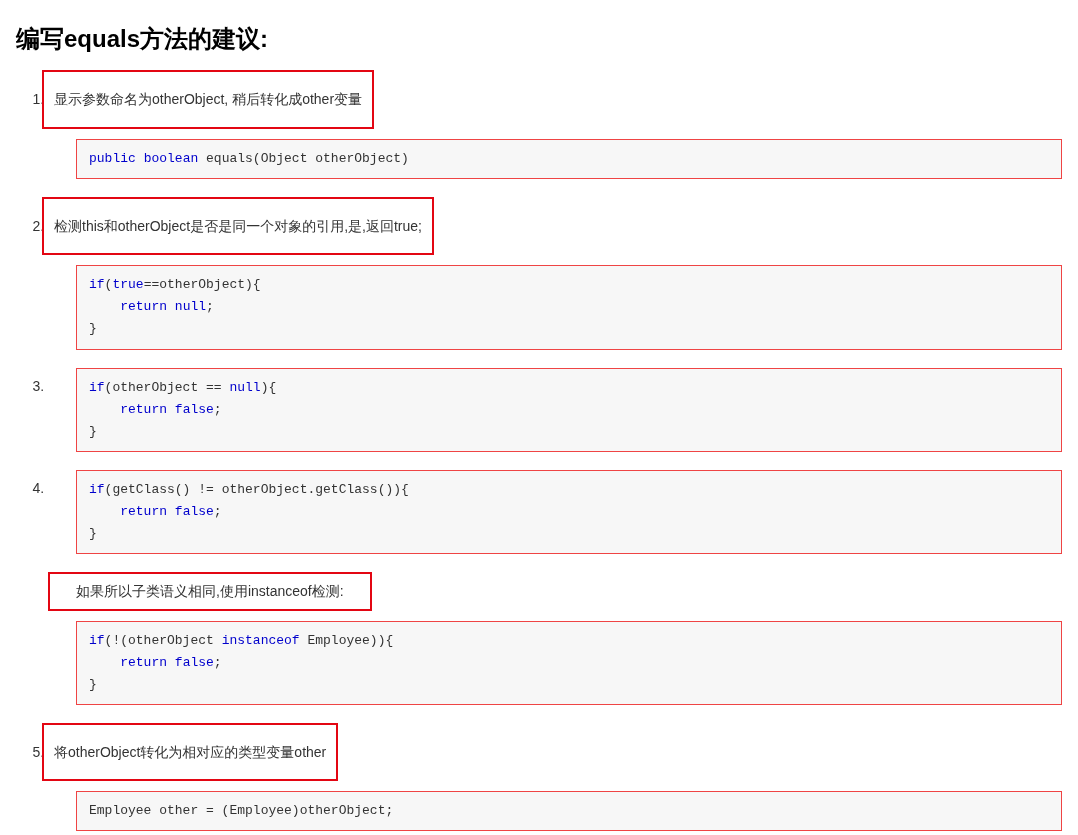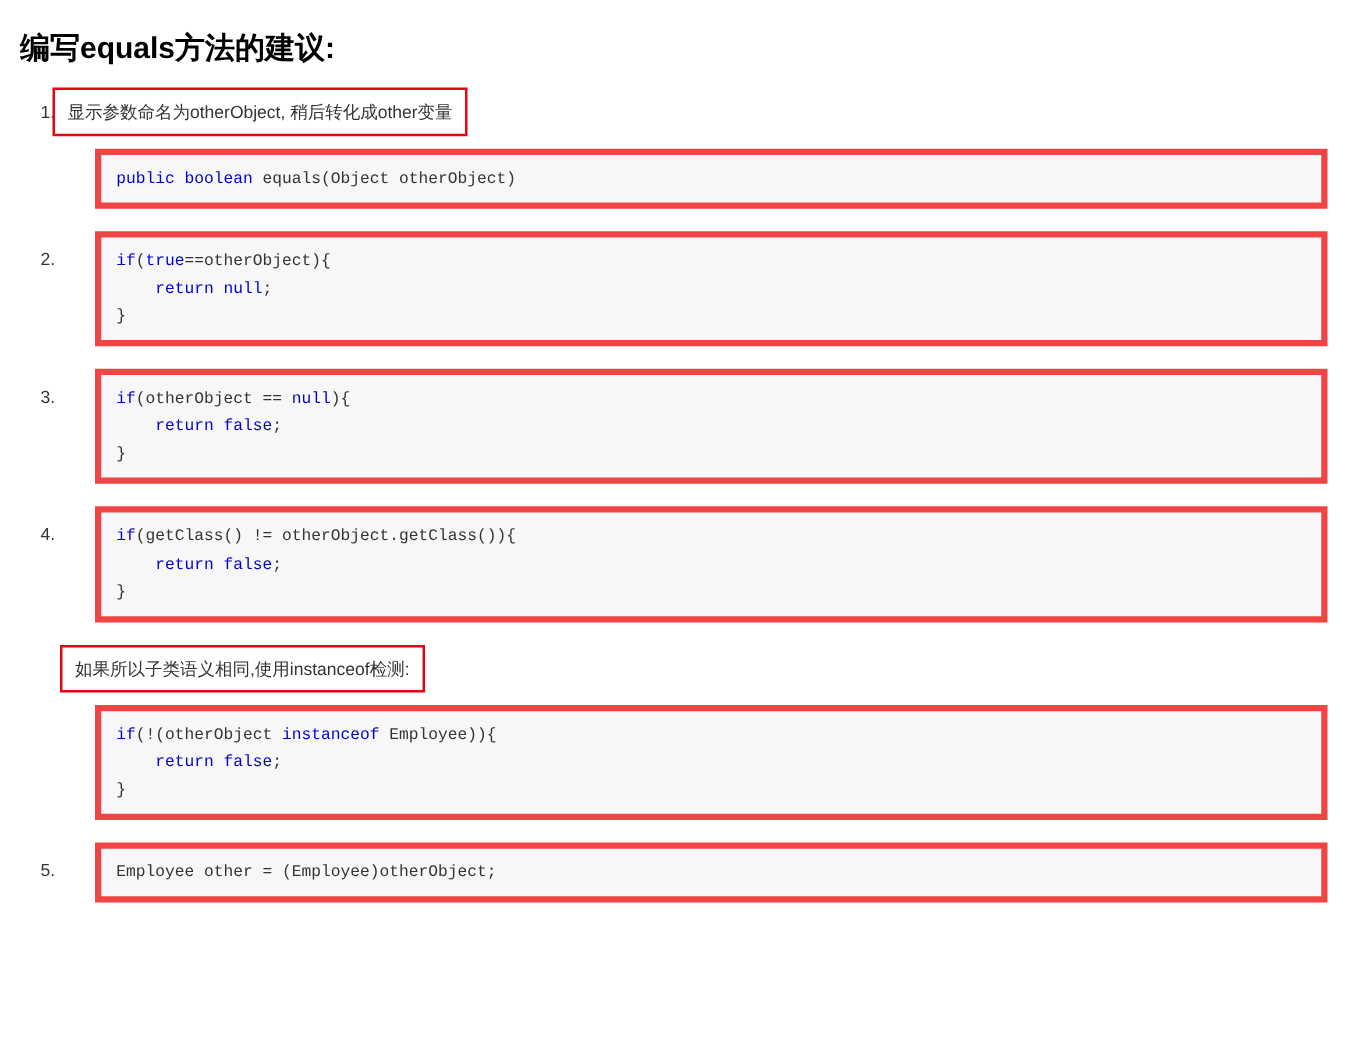--- a/index.html
+++ b/index.html
@@ -21,36 +21,36 @@
     list-style: decimal;
     padding-left: 32px;
     margin: 0;
   }
   ol.steps > li {
     margin-bottom: 6px;
   }
   .step-text {
     display: inline-block;
     border: 2px solid #e30613;
-    padding: 6px 10px;
+    padding: 16px 10px;
     margin-left: -6px;
     color: #333;
   }
   .note-block {
     margin: 10px 0 8px 28px;
   }
   .note-text {
     display: inline-block;
     border: 2px solid #e30613;
-    padding: 6px 10px;
+    padding: 6px 26px;
     color: #333;
   }
   .code-block {
     margin: 10px 0 18px 28px;
-    border: 5px solid #ef4444;
+    border: 1px solid #ef4444;
     background: #f7f7f7;
     padding: 8px 12px;
     font-family: Consolas, "Courier New", monospace;
     font-size: 13px;
     white-space: pre;
     line-height: 1.7;
     color: #333;
     overflow-x: auto;
   }
   .code-block .kw { color: #0000cc; }
@@ -62,20 +62,21 @@
 <body>
 
 <div class="heading">编写equals方法的建议:</div>
 
 <ol class="steps">
   <li class="li-block">
     <span class="step-text">显示参数命名为otherObject, 稍后转化成other变量</span>
     <div class="code-block"><span class="kw">public</span> <span class="kw">boolean</span> equals(Object otherObject)</div>
   </li>
   <li class="li-block">
+    <span class="step-text">检测this和otherObject是否是同一个对象的引用,是,返回true;</span>
     <div class="code-block"><span class="kw">if</span>(<span class="kw">true</span>==otherObject){
     <span class="kw">return</span> <span class="kw">null</span>;
 }</div>
   </li>
   <li class="li-block">
     <div class="code-block"><span class="kw">if</span>(otherObject == <span class="kw">null</span>){
     <span class="kw">return</span> <span class="kw">false</span>;
 }</div>
   </li>
   <li class="li-block">
@@ -83,16 +84,17 @@
     <span class="kw">return</span> <span class="kw">false</span>;
 }</div>
     <div class="note-block" style="margin-left:0;">
       <span class="note-text">如果所以子类语义相同,使用instanceof检测:</span>
     </div>
     <div class="code-block"><span class="kw">if</span>(!(otherObject <span class="kw">instanceof</span> Employee)){
     <span class="kw">return</span> <span class="kw">false</span>;
 }</div>
   </li>
   <li class="li-block">
+    <span class="step-text">将otherObject转化为相对应的类型变量other</span>
     <div class="code-block">Employee other = (Employee)otherObject;</div>
   </li>
 
 </ol>
 
 </body></html>

